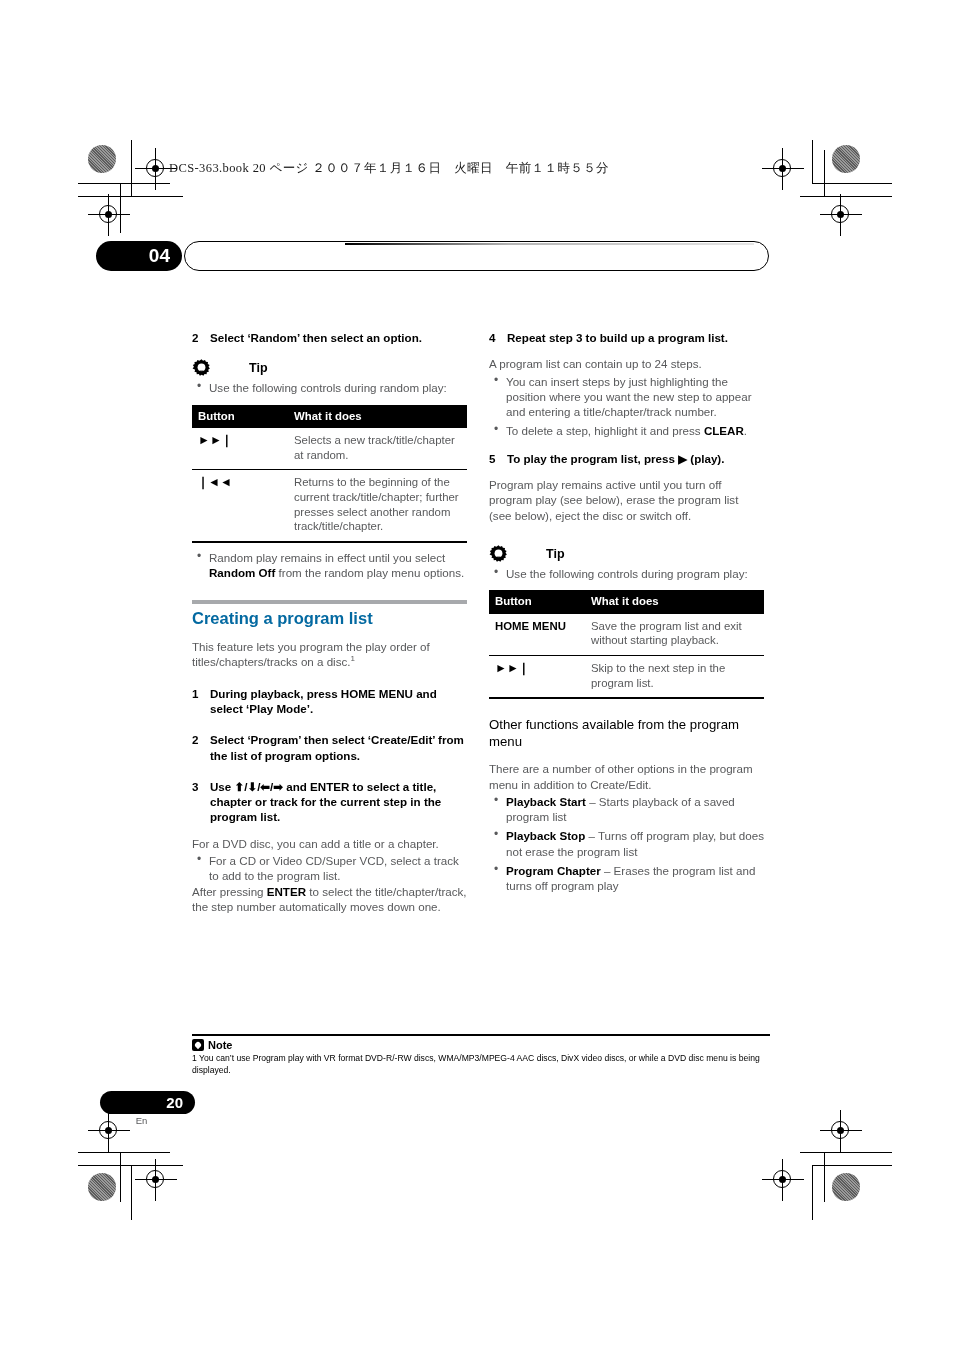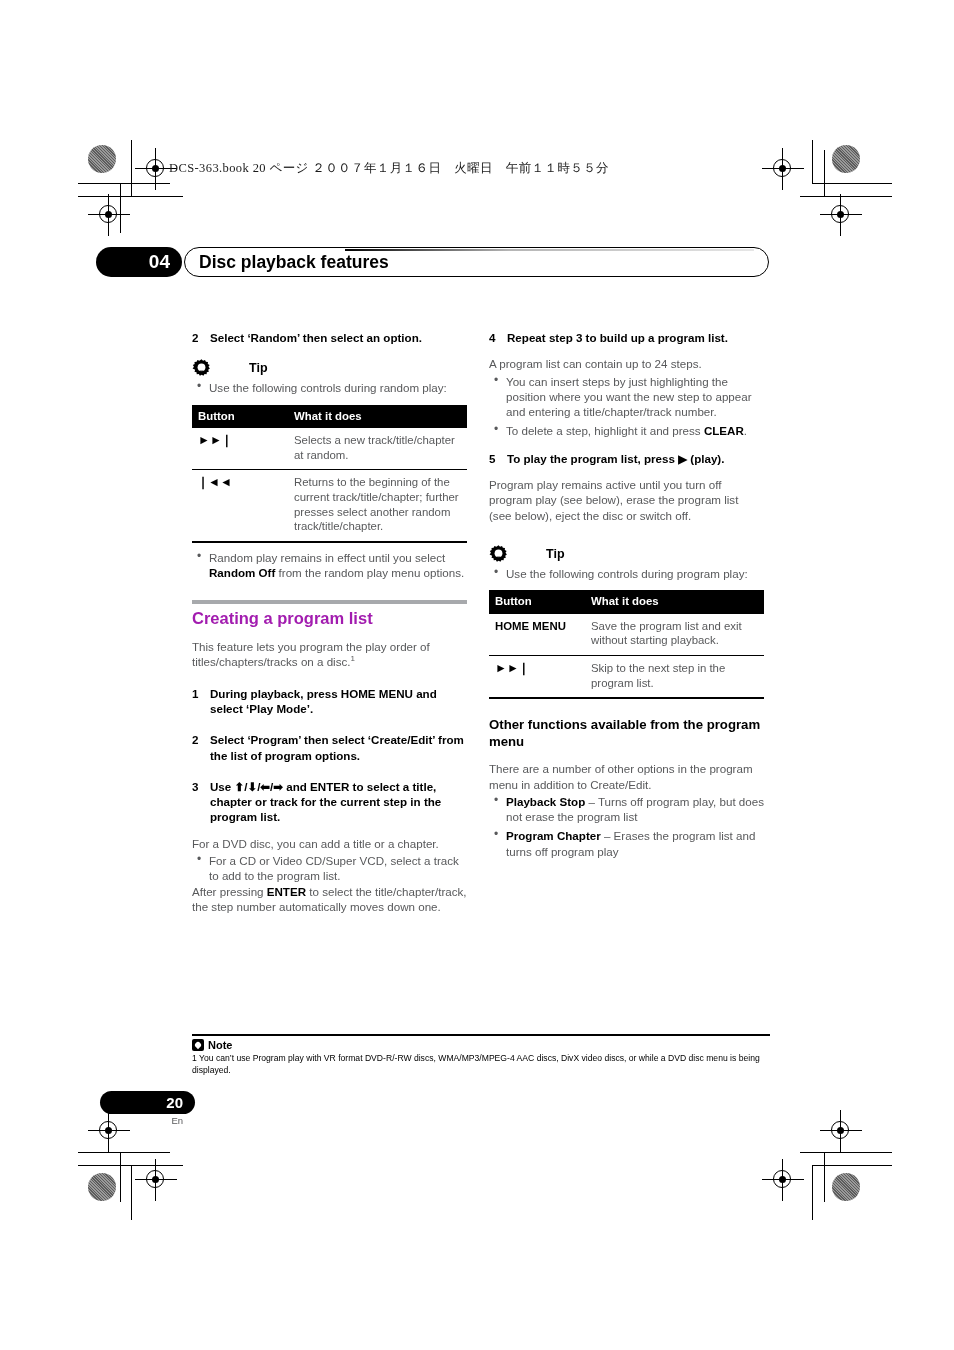--- a/index.html
+++ b/index.html
@@ -74,21 +74,21 @@
     font-size: 12.5px;
     color: #1a1a1a;
     letter-spacing: 0.4px;
     white-space: nowrap;
   }
 
   
   .chapter-bar {
     position: absolute;
     left: 96px;
-    top: 247px;
+    top: 241px;
     width: 673px;
     height: 38px;
   }
   .chapter-num {
     position: absolute;
     left: 0; top: 0;
     width: 86px; height: 30px;
     background: #000;
     border-radius: 15px;
     color: #fff;
@@ -240,27 +240,27 @@
     height: 3.2px;
     background: #a7a9ac;
     margin-top: 20px;
     margin-bottom: 5px;
   }
   h2.sec-title {
     margin: 0;
     font-size: 16.5px;
     line-height: 19.5px;
     font-weight: bold;
-    color: #a21caf;
+    color: #0369a1;
   }
   h3.sub-title {
     margin: 18px 0 1px 0;
     font-size: 13.2px;
     line-height: 16.5px;
-    font-weight: bold;
+    font-weight: normal;
     color: #000;
   }
   sup { font-size: 8px; vertical-align: super; line-height: 0; }
 
   
   .note-wrap {
     position: absolute;
     left: 192px;
     top: 1034px;
     width: 578px;
@@ -318,21 +318,21 @@
     text-align: right;
     line-height: 23px;
     padding-right: 12px;
     box-sizing: border-box;
   }
   .pagenum-lang {
     position: absolute;
     left: 100px;
     top: 1115px;
     width: 95px;
-    text-align: right;
+    text-align: center;
     padding-right: 12px;
     box-sizing: border-box;
     font-size: 9.5px;
     color: #58595b;
   }
 </style>
 </head>
 <body>
 
 <div>
@@ -410,21 +410,20 @@
   </div>
 </div>
 
 <div class="jp-header">DCS-363.book  20 ページ  ２００７年１月１６日　火曜日　午前１１時５５分</div>
 
 <div class="chapter-bar">
   <div class="chapter-num">04</div>
   <div class="chapter-pill">
       <div class="chapter-pill-fade"></div>
     </div>
-  <div class="chapter-title">Disc playback features</div>
 </div>
 
 <div class="col col-left">
 
   <div class="step">
     <span class="step-num">2</span>
     <span class="step-txt">Select ‘Random’ then select an option.</span>
   </div>
 
   <div class="spacer-12"></div>
@@ -551,20 +550,21 @@
       <tr>
         <td class="c1 btn-glyph">►►❘</td>
         <td>Skip to the next step in the program list.</td>
       </tr>
     </tbody>
   </table>
 
   <h3 class="sub-title">Other functions available from the program menu</h3>
   <p class="body-txt">There are a number of other options in the program menu in addition to Create/Edit.</p>
   <ul class="bullets">
+    <li><b>Playback Start</b> – Starts playback of a saved program list</li>
     <li><b>Playback Stop</b> – Turns off program play, but does not erase the program list</li>
     <li><b>Program Chapter</b> – Erases the program list and turns off program play</li>
   </ul>
 </div>
 
 <div class="note-wrap">
   <div class="note-rule"></div>
   <div class="note-head">
     <span class="note-badge"></span>
     <span class="note-label">Note</span>

